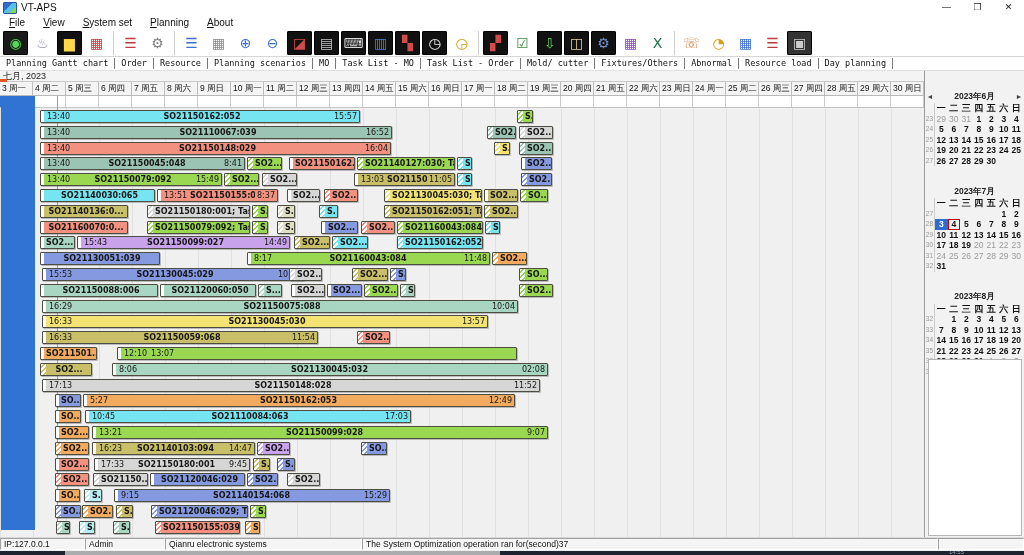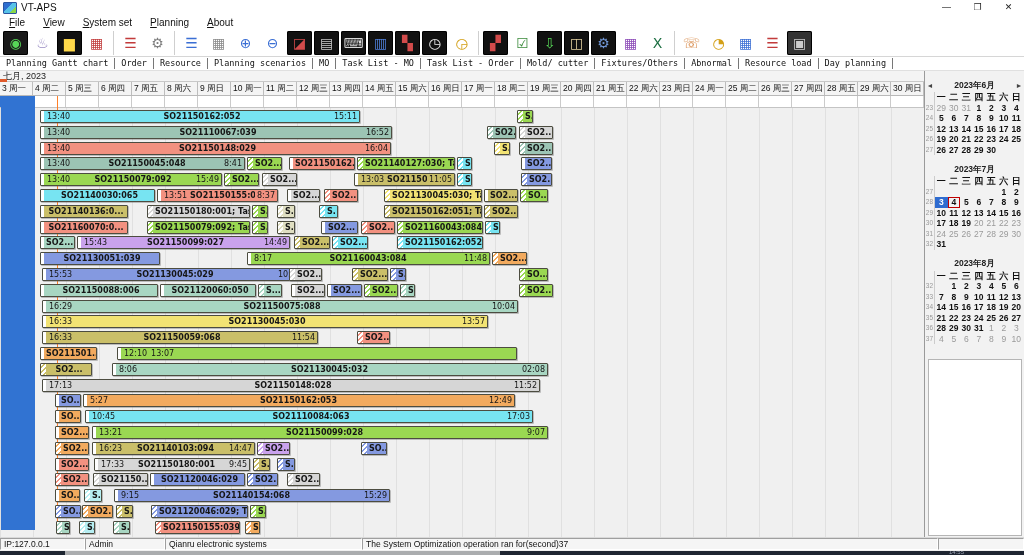--- a/index.html
+++ b/index.html
@@ -52,21 +52,21 @@
        display:flex;align-items:center;overflow:hidden;white-space:nowrap;z-index:2;
        font-family:"DejaVu Sans",sans-serif;font-size:8px;font-weight:bold;color:#161616;
        box-shadow:1px 1px 0 rgba(90,90,90,.35);}
   .bar .edge{flex:none;align-self:stretch;width:3px;background:#fff;margin-right:1px;}
   .bar.striped .edge{width:5px;background:repeating-linear-gradient(135deg,#ffffff 0 1.5px,rgba(255,255,255,0) 1.5px 3.5px);}
   .bar .lt,.bar .rt{padding:0 2px;font-weight:normal;flex:none;}
   .bar .ct{flex:1;text-align:center;overflow:hidden;padding:0 1px;}
   
   .calpanel{position:absolute;top:71px;left:924px;width:100px;height:467px;background:#f2f2f2;
             border-left:1px solid #9a9a9a;box-sizing:border-box;overflow:hidden;}
-  .cal{margin-top:8px;}
+  .cal{margin-top:19px;}
   .cal-title{display:flex;align-items:center;font-size:8.5px;font-weight:bold;color:#222;height:13px;}
   .cal-title .nav{width:10px;text-align:center;font-size:7px;color:#444;}
   .cal-title .tt{flex:1;text-align:center;}
   .cal-grid{display:grid;grid-template-columns:10px repeat(7,12.5px);line-height:10.5px;}
   .dow{font-size:9px;font-weight:bold;text-align:center;color:#111;}
   .wknum{font-size:6.5px;color:#999;text-align:right;padding-right:1px;border-right:1px solid #ccc;}
   .cday{font-size:8.5px;font-weight:bold;color:#111;text-align:center;}
   .cday.muted{color:#9a9a9a;font-weight:normal;}
   .cday.selected{background:#2f6cd0;color:#fff;}
   .cday.today{box-shadow:inset 0 0 0 1px #c00000;}
@@ -218,21 +218,21 @@
       <span class="hcell"></span>
       <span class="hcell"></span>
       <span class="hcell"></span>
     </div>
   <div class="selcol" style="background: rgb(49, 115, 210);"></div>
   <div class="nowline" style="left: 57px;"></div>
 <div class="bar" style="left: 40px; width: 320px; top: 14px; background: rgb(119, 228, 242);">
       <span class="edge"></span>
       <span class="lt">13:40</span>
       <span class="ct">SO21150162:052</span>
-      <span class="rt">15:11</span>
+      <span class="rt">15:57</span>
     </div>
     <div class="bar striped" style="left: 517px; width: 16px; top: 14px; background: rgb(154, 216, 82);">
       <span class="edge" style="background: repeating-linear-gradient(135deg, rgb(255, 255, 255) 0px, rgb(255, 255, 255) 1.5px, rgba(255, 255, 255, 0) 1.5px, rgba(255, 255, 255, 0) 3.5px);"></span>
       <span class="ct">S.</span>
     </div>
     <div class="bar" style="left: 40px; width: 352px; top: 29.8px; background: rgb(156, 196, 180);">
       <span class="edge"></span>
       <span class="lt">13:40</span>
       <span class="ct">SO21110067:039</span>
       <span class="rt">16:52</span>
@@ -547,21 +547,21 @@
     <div class="bar" style="left: 83px; width: 432px; top: 298.4px; background: rgb(242, 170, 94);">
       <span class="edge"></span>
       <span class="lt">5:27</span>
       <span class="ct">SO21150162:053</span>
       <span class="rt">12:49</span>
     </div>
     <div class="bar" style="left: 55px; width: 26px; top: 314.2px; background: rgb(242, 170, 94);">
       <span class="edge"></span>
       <span class="ct">SO...</span>
     </div>
-    <div class="bar" style="left: 85px; width: 448px; top: 314.2px; background: rgb(119, 228, 242);">
+    <div class="bar" style="left: 85px; width: 326px; top: 314.2px; background: rgb(119, 228, 242);">
       <span class="edge"></span>
       <span class="lt">10:45</span>
       <span class="ct">SO21110084:063</span>
       <span class="rt">17:03</span>
     </div>
     <div class="bar" style="left: 55px; width: 34px; top: 330px; background: rgb(242, 170, 94);">
       <span class="edge"></span>
       <span class="ct">SO2...</span>
     </div>
     <div class="bar" style="left: 92px; width: 456px; top: 330px; background: rgb(154, 216, 82);">

